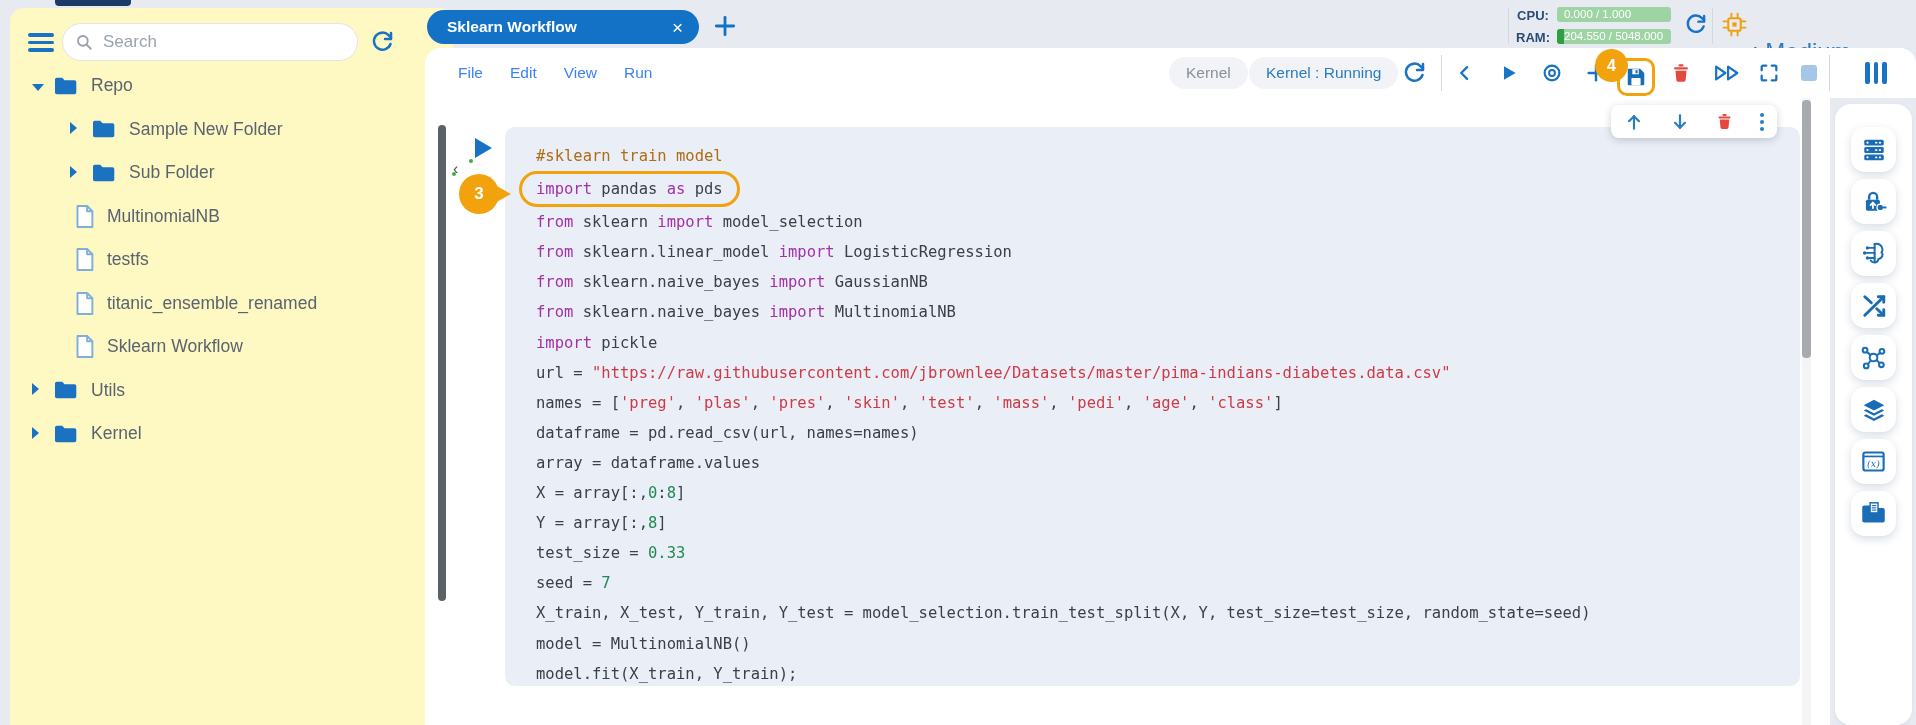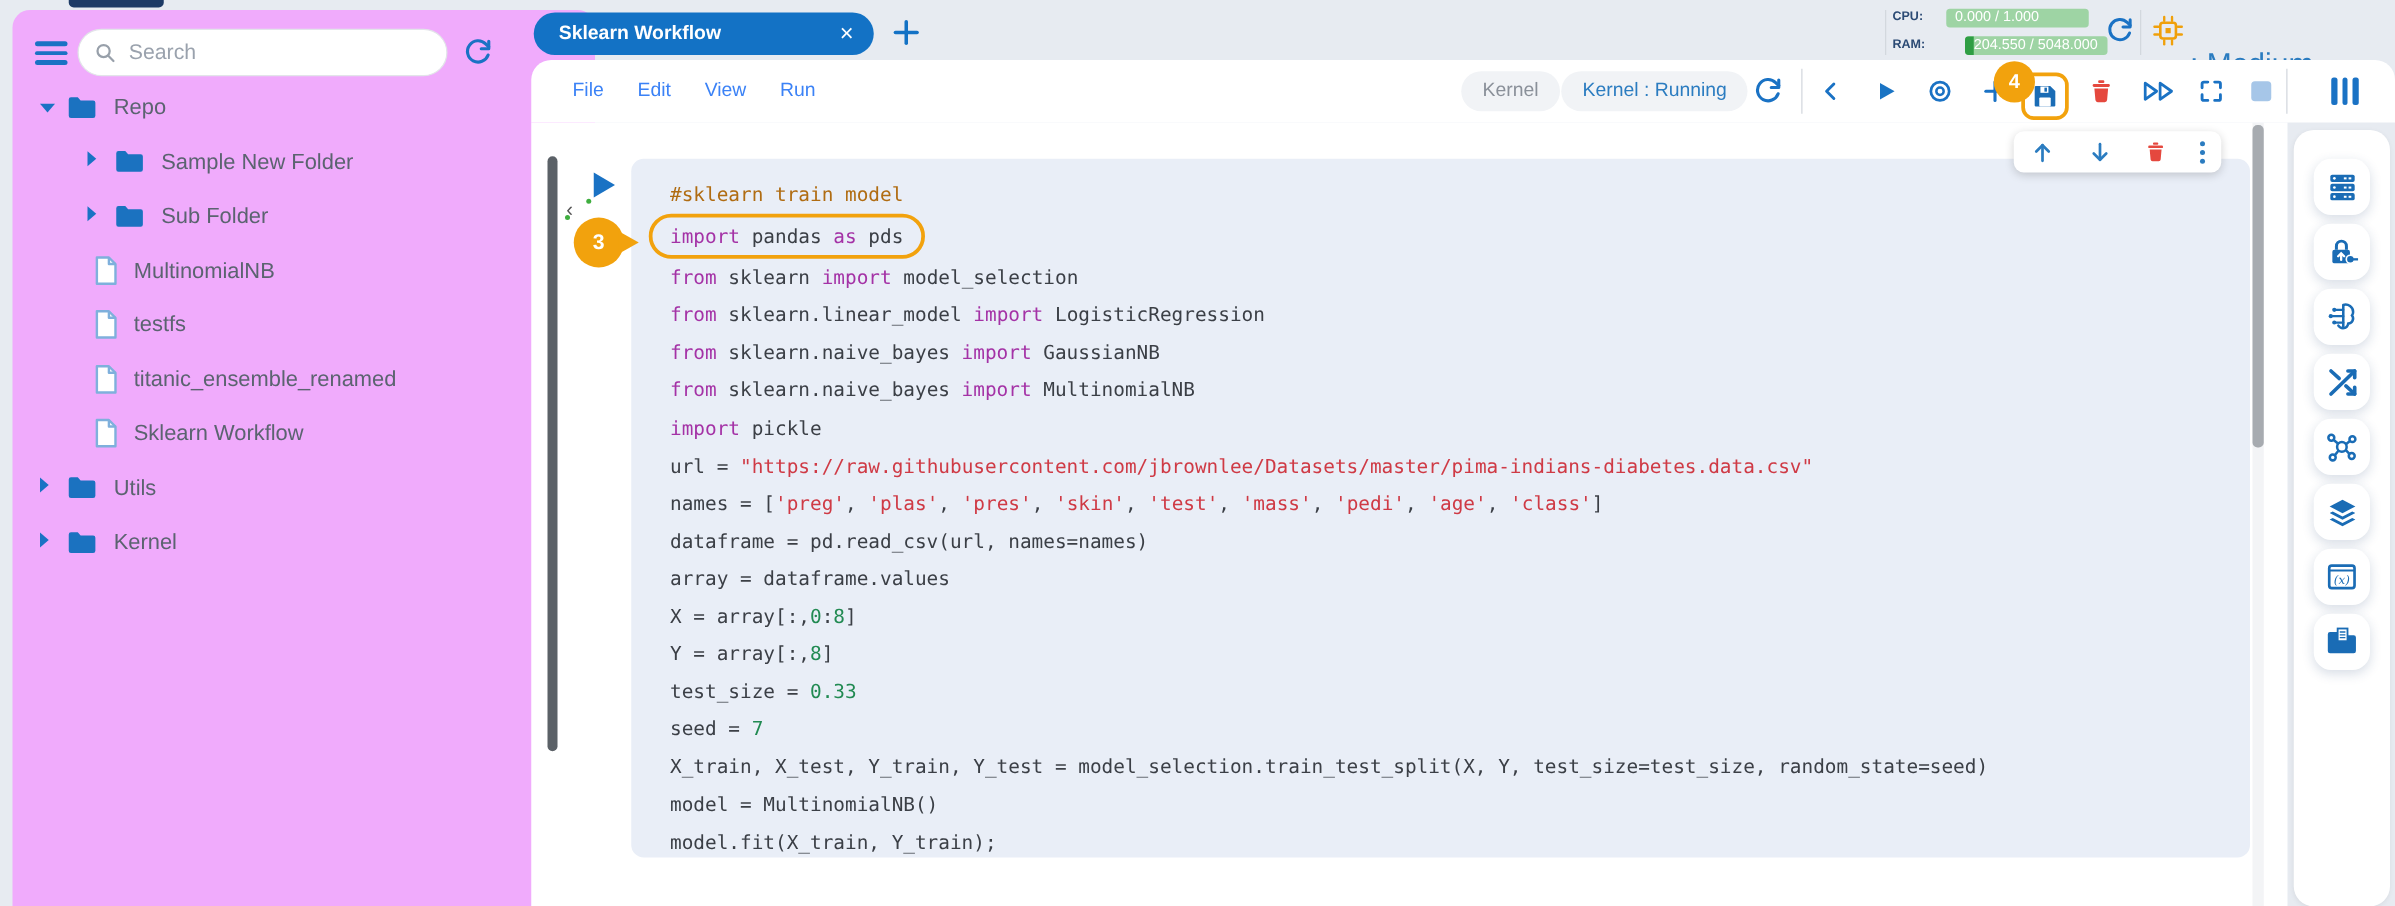--- a/index.html
+++ b/index.html
@@ -1,21 +1,21 @@
 <!DOCTYPE html>
 <html><head>
 <meta charset="utf-8">
 <style>
   html,body{margin:0;padding:0;background:#e7ebf1;font-family:"Liberation Sans",sans-serif;}
   #app{position:relative;width:1916px;height:725px;overflow:hidden;background:#e7ebf1;}
   .abs{position:absolute;}
   svg{display:block;}
 
   
-  #left-panel{left:10px;top:8px;width:443px;height:717px;background:#f0abfc;border-radius:14px 14px 0 0;padding-left:23px;}
+  #left-panel{left:10px;top:8px;width:443px;height:717px;background:#fef9c3;border-radius:14px 14px 0 0;}
   #top-accent{left:55px;top:0;width:76px;height:6px;background:#1d3a66;border-radius:0 0 4px 4px;}
   #hamburger{left:18px;top:25px;width:26px;cursor:pointer;}
   #hamburger div{height:3.5px;background:#1a72c4;border-radius:2px;margin-bottom:4px;}
   #search-box{left:52px;top:15px;width:296px;height:38px;border:1.5px solid #e2e5e9;border-radius:20px;background:#fff;display:flex;align-items:center;padding:0 12px;box-sizing:border-box;}
   #search-box input{border:0;outline:0;flex:1;font-size:17px;color:#4a5562;margin-left:8px;font-family:"Liberation Sans",sans-serif;background:transparent;}
   #search-box input::placeholder{color:#9aa2ad;}
   #sidebar-refresh{left:360px;top:22px;}
   #file-tree{left:0;top:56px;width:405px;}
   .tree-row{height:43.5px;display:flex;align-items:center;cursor:pointer;}
   .tree-row .caret{width:12px;margin-right:9px;display:inline-block;}
@@ -26,25 +26,25 @@
 
   
   #tab-active{left:427px;top:10px;width:272px;height:34px;background:#1372c5;border-radius:17px;display:flex;align-items:center;color:#fff;cursor:pointer;}
   #tab-active .tab-label{font-size:15.5px;font-weight:600;padding-left:20px;}
   #tab-active .tab-close{margin-left:auto;padding-right:16px;font-size:19px;line-height:1;cursor:pointer;}
   #new-tab{left:712px;top:13px;cursor:pointer;}
 
   
   .vdiv{width:1px;background:#d3d8de;}
   #sys-div1{left:1508px;top:8px;height:36px;}
-  .sys-label{font-size:10px;font-weight:700;color:#2b4a74;width:38px;text-align:left;}
+  .sys-label{font-size:13px;font-weight:700;color:#2b4a74;width:38px;text-align:center;}
   #cpu-label{left:1514px;top:8px;} #ram-label{left:1514px;top:30px;}
   .sys-bar{left:1557px;width:114px;height:15px;border-radius:3px;background:#9ed4a4;color:#fff;font-size:11.5px;line-height:15px;overflow:hidden;position:absolute;}
   .sys-bar .bar-text{position:relative;padding-left:7px;z-index:2;}
-  #cpu-bar{top:7px;} #ram-bar{top:29px;margin-left:15px;}
+  #cpu-bar{top:7px;} #ram-bar{top:29px;}
   #ram-fill{position:absolute;left:0;top:0;bottom:0;width:7px;background:#2f9e44;z-index:1;}
   #sys-refresh{left:1684px;top:13px;}
   #sys-div2{left:1712px;top:8px;height:36px;}
   #chip-icon{left:1722px;top:12px;}
   #instance-label{left:1752px;top:10px;font-size:24px;color:#2b7cc0;white-space:nowrap;margin-top:28px;}
 
   
   #nb-toolbar{left:425px;top:48px;width:1491px;height:50px;background:#fff;border-radius:16px 16px 0 0;}
   #menu-items{position:absolute;left:33px;top:0;height:50px;display:flex;align-items:center;gap:27px;}
   #menu-items span{font-size:15.5px;color:#3b82f6;cursor:pointer;}

